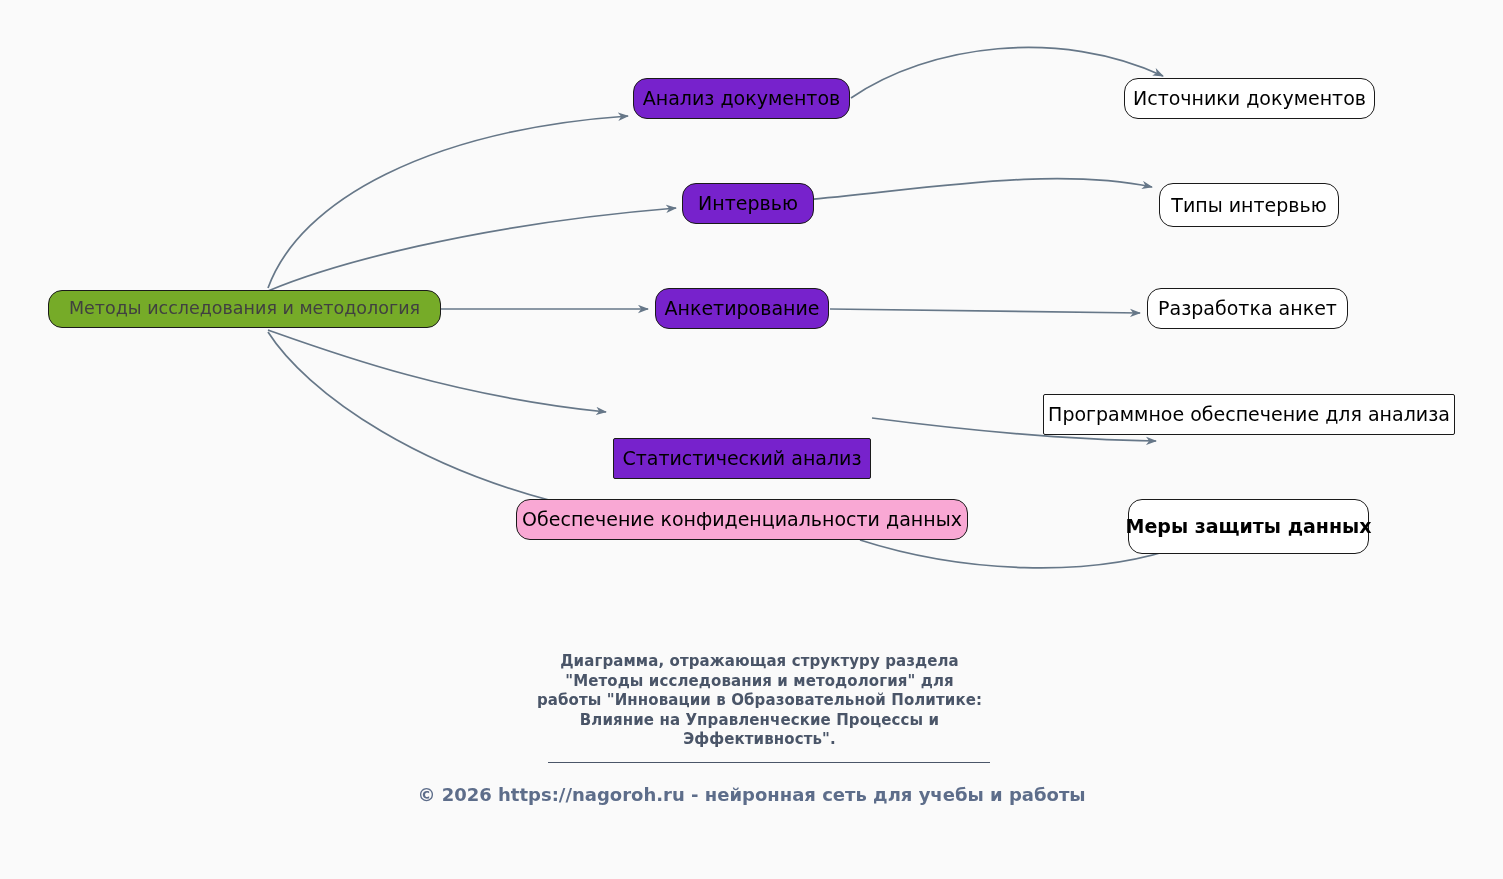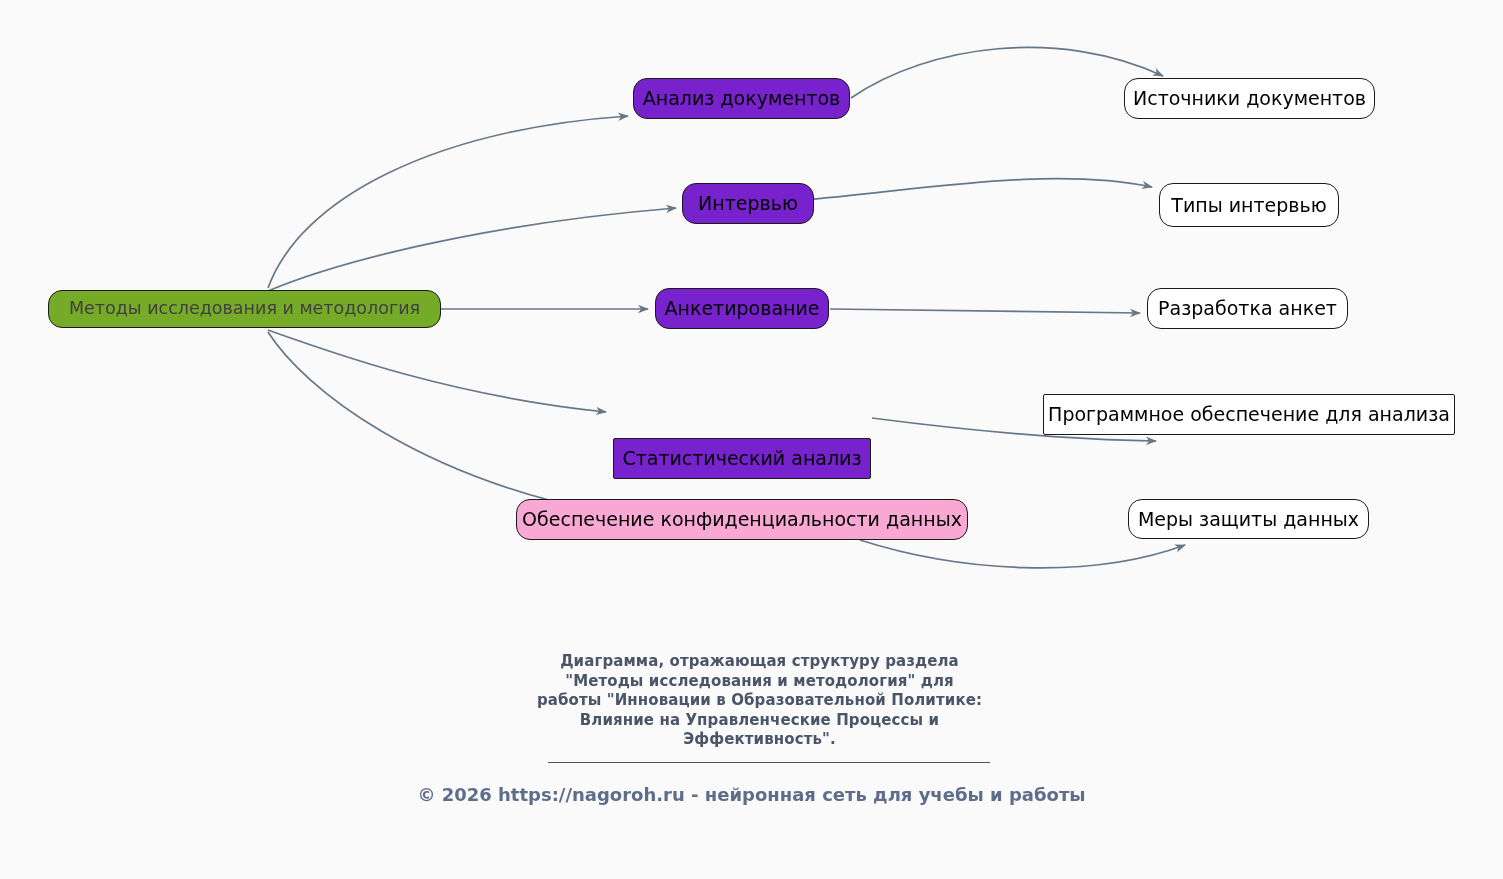--- a/index.html
+++ b/index.html
@@ -145,21 +145,21 @@
       </div>
       <div class="node node-leaf" style="left: 1159px; top: 183px; width: 180px; height: 44px; background: rgb(255, 255, 255); border-color: rgb(26, 26, 26); border-radius: 14px;">
         <span class="node-label">Типы интервью</span>
       </div>
       <div class="node node-leaf" style="left: 1147px; top: 288px; width: 201px; height: 41px; background: rgb(255, 255, 255); border-color: rgb(26, 26, 26); border-radius: 14px;">
         <span class="node-label">Разработка анкет</span>
       </div>
       <div class="node node-leaf" style="left: 1043px; top: 394px; width: 412px; height: 41px; background: rgb(255, 255, 255); border-color: rgb(26, 26, 26); border-radius: 2px;">
         <span class="node-label">Программное обеспечение для анализа</span>
       </div>
-      <div class="node node-leaf" style="left: 1128px; top: 499px; width: 241px; height: 40px; background: rgb(255, 255, 255); border-color: rgb(26, 26, 26); border-radius: 14px;">
+      <div class="node node-leaf" style="left: 1128px; top: 499px; width: 241px; height: 55px; background: rgb(255, 255, 255); border-color: rgb(26, 26, 26); border-radius: 14px; font-weight: bold;">
         <span class="node-label">Меры защиты данных</span>
       </div>
     </div>
 
   <div id="caption" style="color: rgb(74, 85, 104);">
       <span class="cap-line">Диаграмма, отражающая структуру раздела</span>
       <span class="cap-line">"Методы исследования и методология" для</span>
       <span class="cap-line">работы "Инновации в Образовательной Политике:</span>
       <span class="cap-line">Влияние на Управленческие Процессы и</span>
       <span class="cap-line">Эффективность".</span>

